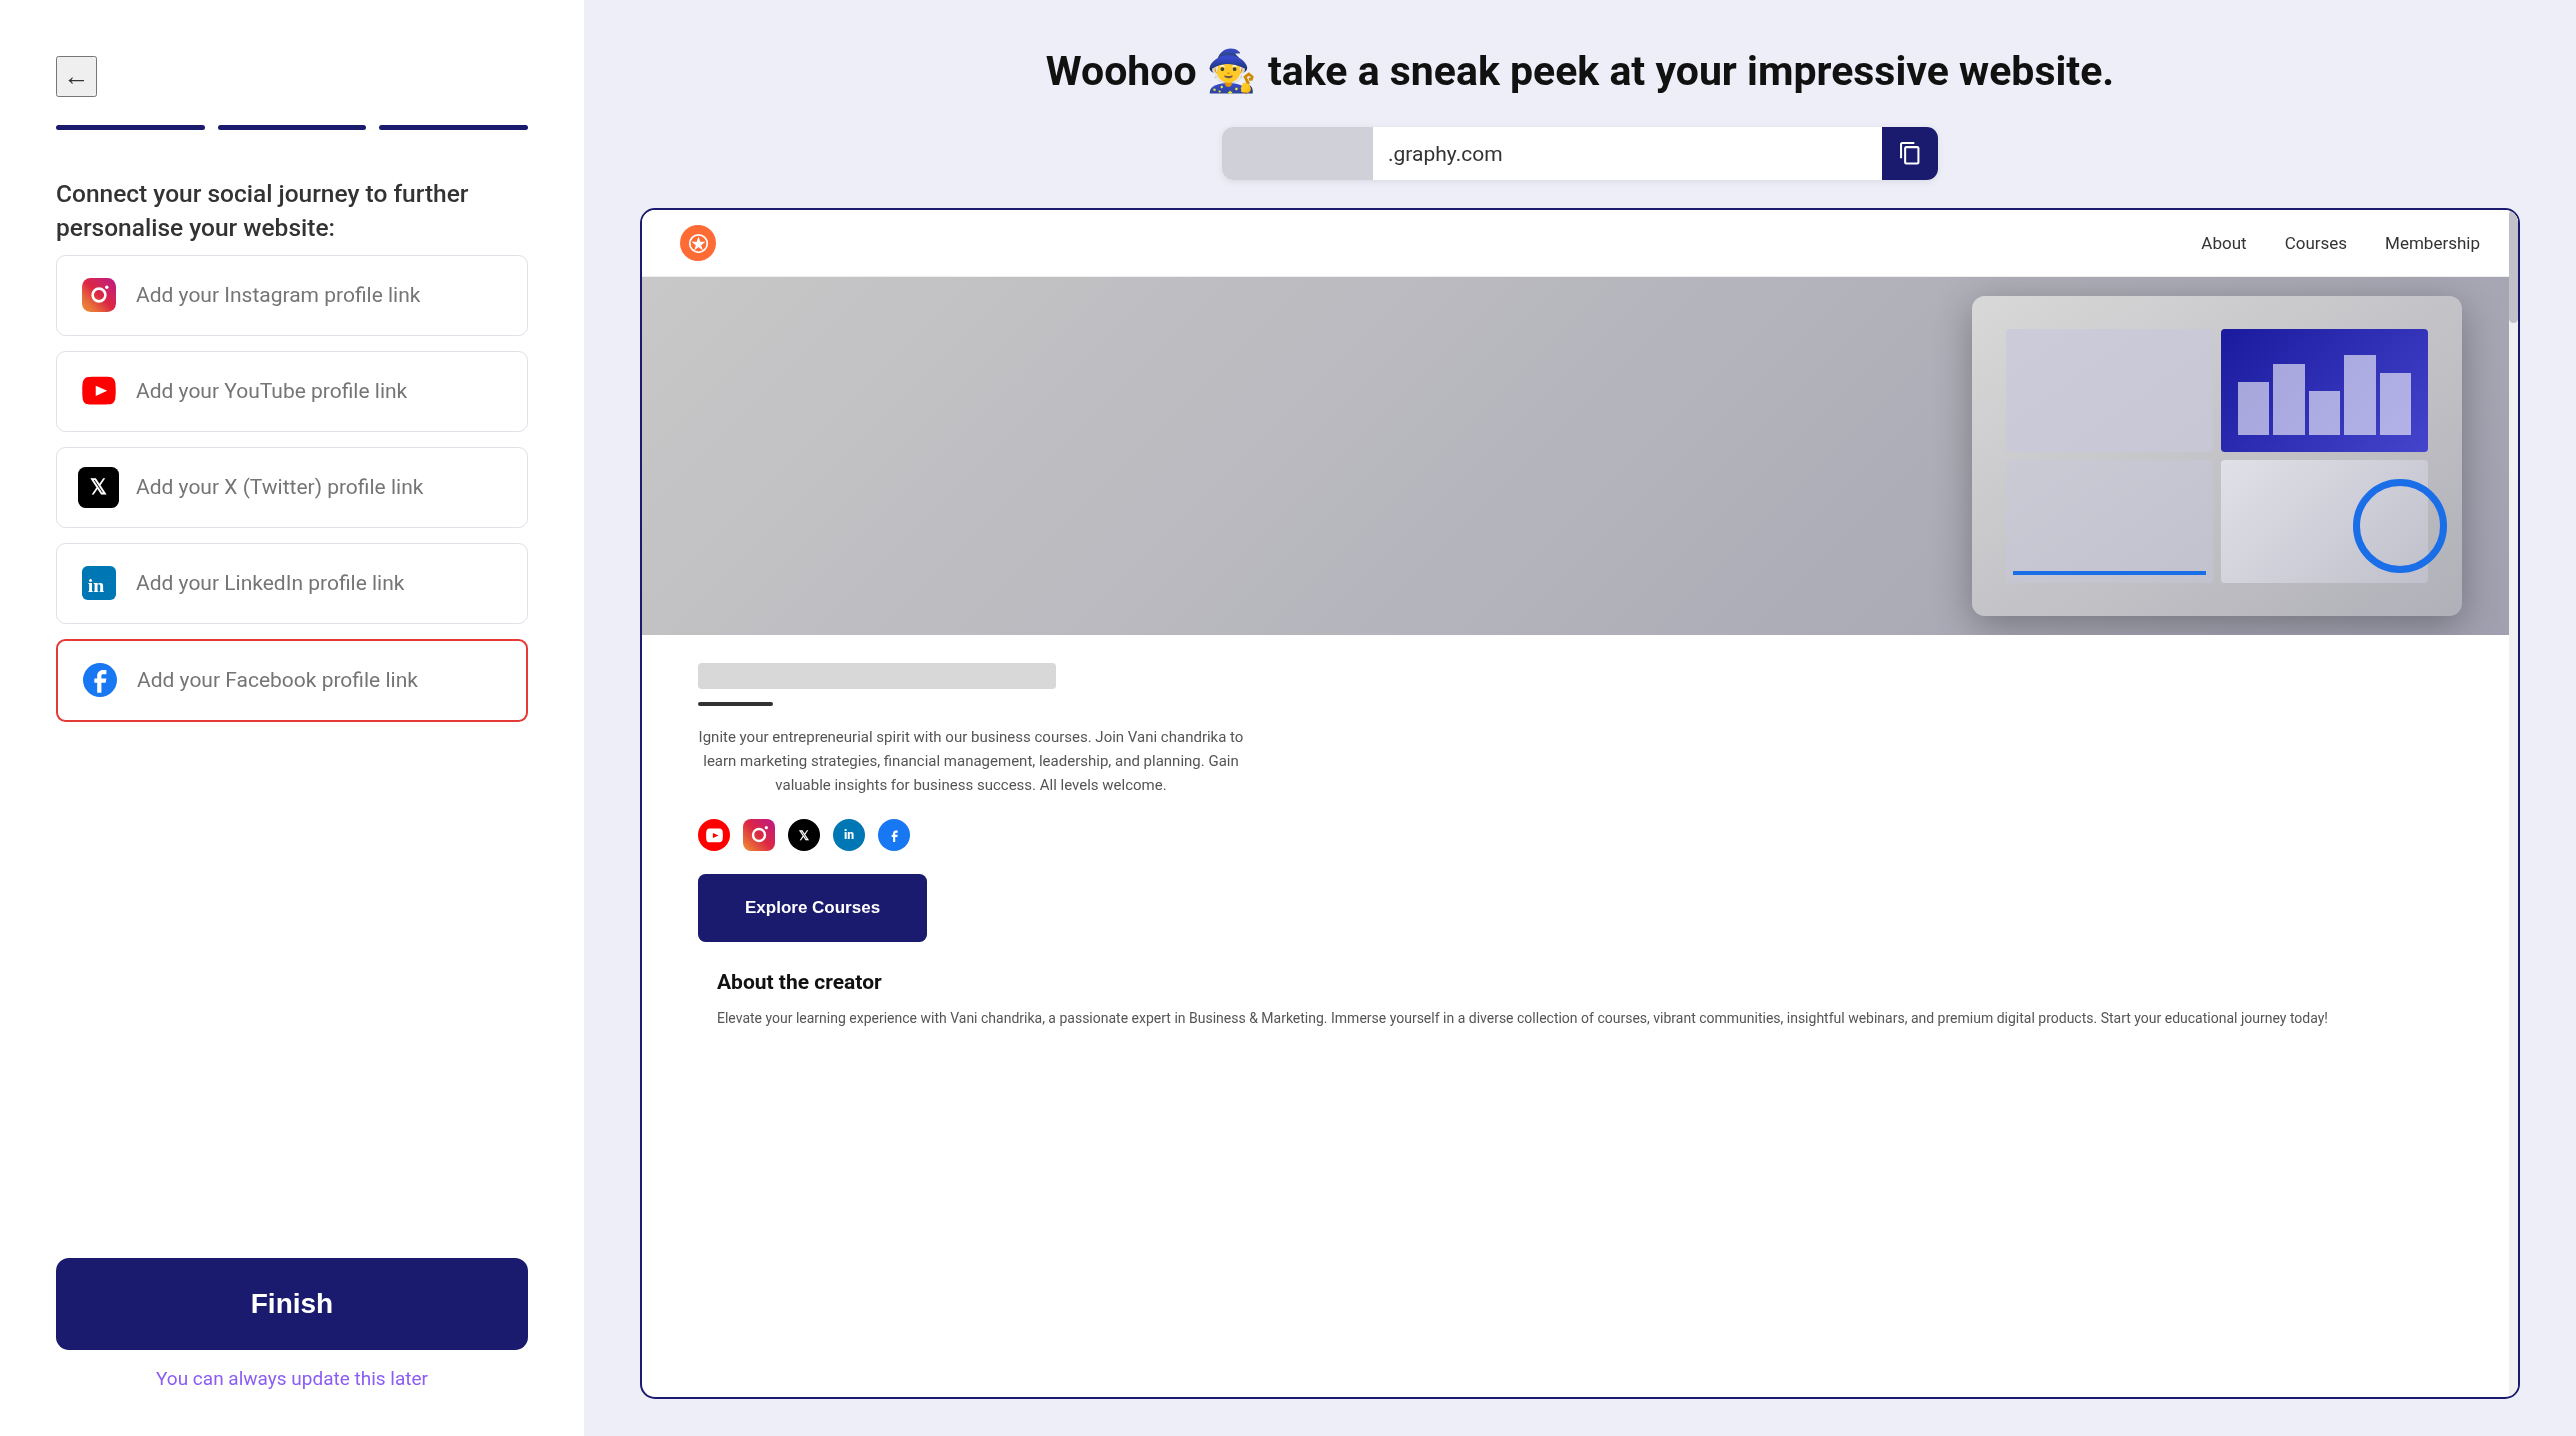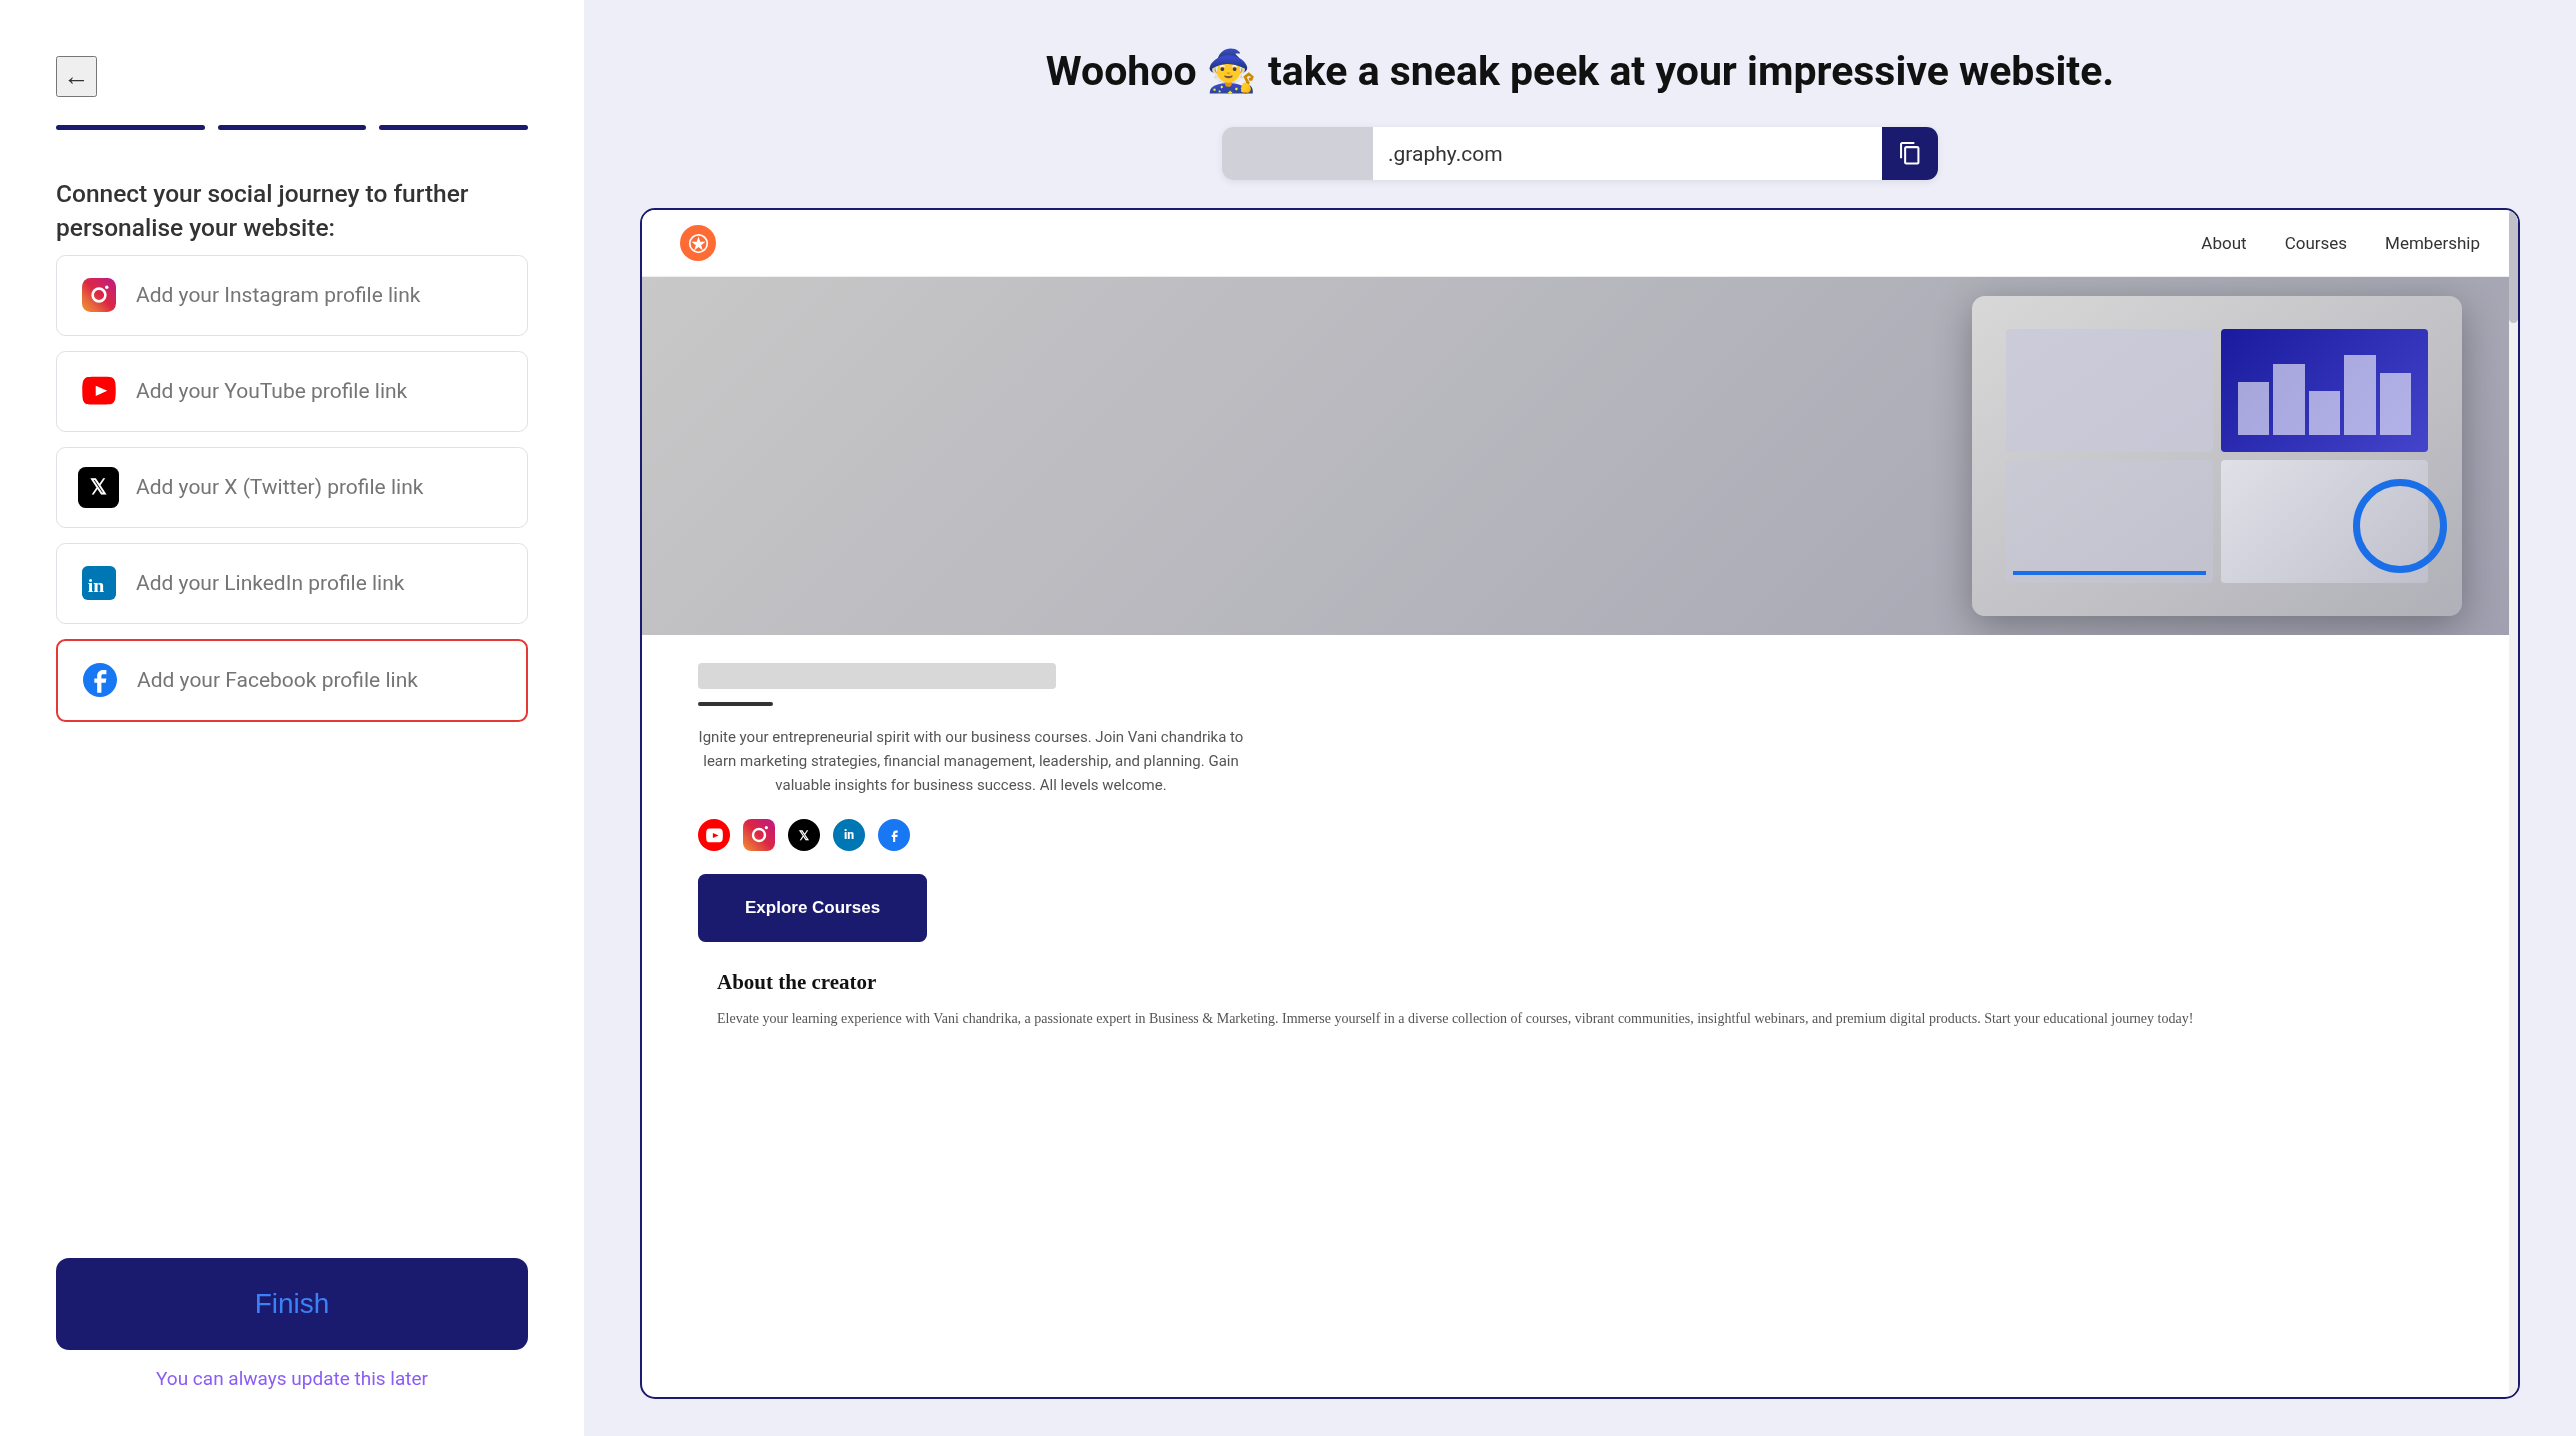--- a/index.html
+++ b/index.html
@@ -115,25 +115,25 @@
       font-weight: 600;
       color: #1a1a6e;
       padding: 15px;
       margin-bottom: 19px;
     }
 
     .finish-btn {
       width: 100%;
       padding: 30px;
       background: #1a1a6e;
-      color: #3b82f6;
+      color: #ffffff;
       border: none;
       border-radius: 13px;
       font-size: 28px;
-      font-weight: 400;
+      font-weight: 700;
       cursor: pointer;
       margin-bottom: 17px;
       margin-top: 16px;
     }
 
     .update-note {
       text-align: center;
       font-size: 19px;
       color: #8b5cf6;
     }
@@ -356,21 +356,20 @@
       padding: 24px 47px;
       font-size: 17px;
       font-weight: 600;
       cursor: pointer;
       margin-bottom: 28px;
     }
 
     .preview-about-section {
       width: 100%;
       padding: 0 19px;
-      font-family: Liberation Serif, serif;
     }
 
     .preview-about-title {
       font-size: 21px;
       font-weight: 700;
       color: #111;
       margin-bottom: 13px;
     }
 
     .preview-about-text {

